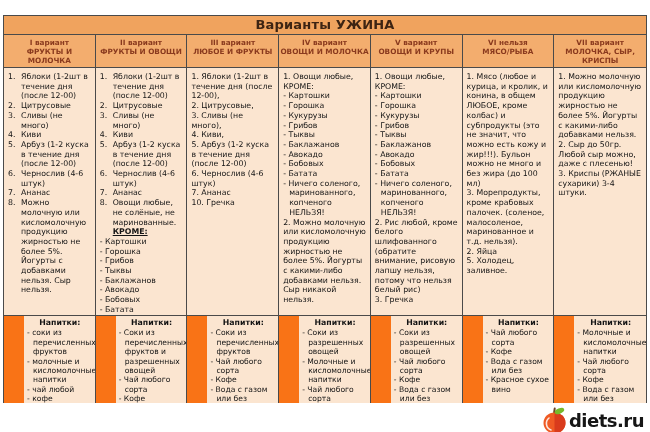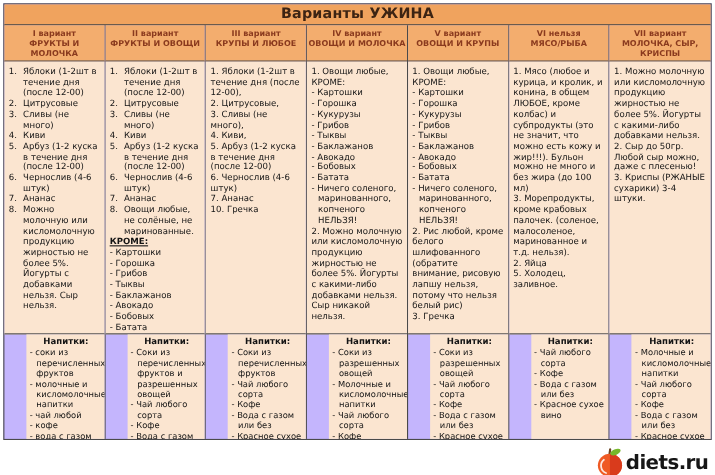--- a/index.html
+++ b/index.html
@@ -2,22 +2,22 @@
 <html><head>
 <meta charset="utf-8">
 <style>
   html,body{margin:0;padding:0;}
   .page{
     position:relative;width:650px;height:432px;background:#ffffff;
     font-family:"DejaVu Sans","Liberation Sans",sans-serif;
     overflow:hidden;
   }
   .table{
-    position:absolute;left:3px;top:3px;width:642px;
-    border:1px solid #4a4a4a;background:#c4b5fd;
+    position:absolute;left:3px;top:15px;width:642px;
+    border:1px solid #4a4a4a;background:#f97316;
   }
   .title-row{
     height:18px;line-height:18px;background:#f0a35e;color:#3d2413;
     font-weight:bold;font-size:13px;text-align:center;
     border-bottom:1px solid #4a4a4a;letter-spacing:.2px;
   }
   .cols{display:grid;grid-template-columns:repeat(7,1fr);}
   .col{border-right:1px solid #4a4a4a;display:flex;flex-direction:column;min-width:0;justify-content:flex-end;}
   .col:last-child{border-right:none;}
   .col-header{
@@ -34,21 +34,21 @@
   .col-drinks{
     height:93px;background:#fbe5d0;padding:2px 2px 0 3px;
     font-size:7.6px;line-height:9.4px;color:#141414;overflow:hidden;margin-left:20px;
   }
   .drinks-title{font-weight:bold;text-align:center;font-size:7.8px;margin-bottom:1px;}
   .num-line{display:flex;}
   .num-line .n{flex:none;width:13px;}
   .num-line .t{flex:1;min-width:0;}
   .plain-line{}
   .dash-line{padding-left:6px;text-indent:-6px;}
-  .kr-line{}
+  .kr-line{margin-left:13px;}
   .kr{font-weight:bold;text-decoration:underline;}
   .footer{
     position:absolute;left:3px;top:403px;width:644px;height:34px;
     display:flex;justify-content:flex-end;align-items:center;background:#ffffff;
   }
   .logo{display:flex;align-items:center;gap:1px;padding-right:3px;text-decoration:none;cursor:pointer;}
   .logo-text{font-size:18px;font-weight:bold;color:#161616;letter-spacing:-0.5px;}
 </style>
 </head>
 <body>
@@ -165,21 +165,21 @@
               <div class="dash-line">- Чай любого сорта</div>
               <div class="dash-line">- Кофе</div>
               <div class="dash-line">- Вода с газом или без</div>
             </div>
     </div>
   </div>
 
   <div class="col">
     <div class="col-header">
       <div>III вариант</div>
-      <div>КРУПЫ И ЛЮБОЕ</div>
+      <div>ЛЮБОЕ И ФРУКТЫ</div>
     </div>
     <div class="col-body">
             <div class="plain-line">1. Яблоки (1-2шт в течение дня (после 12-00),</div>
             <div class="plain-line">2. Цитрусовые,</div>
             <div class="plain-line">3. Сливы (не много),</div>
             <div class="plain-line">4. Киви,</div>
             <div class="plain-line">5. Арбуз (1-2 куска в течение дня (после 12-00)</div>
             <div class="plain-line">6. Чернослив (4-6 штук)</div>
             <div class="plain-line">7. Ананас</div>
             <div class="plain-line">10. Гречка</div>

